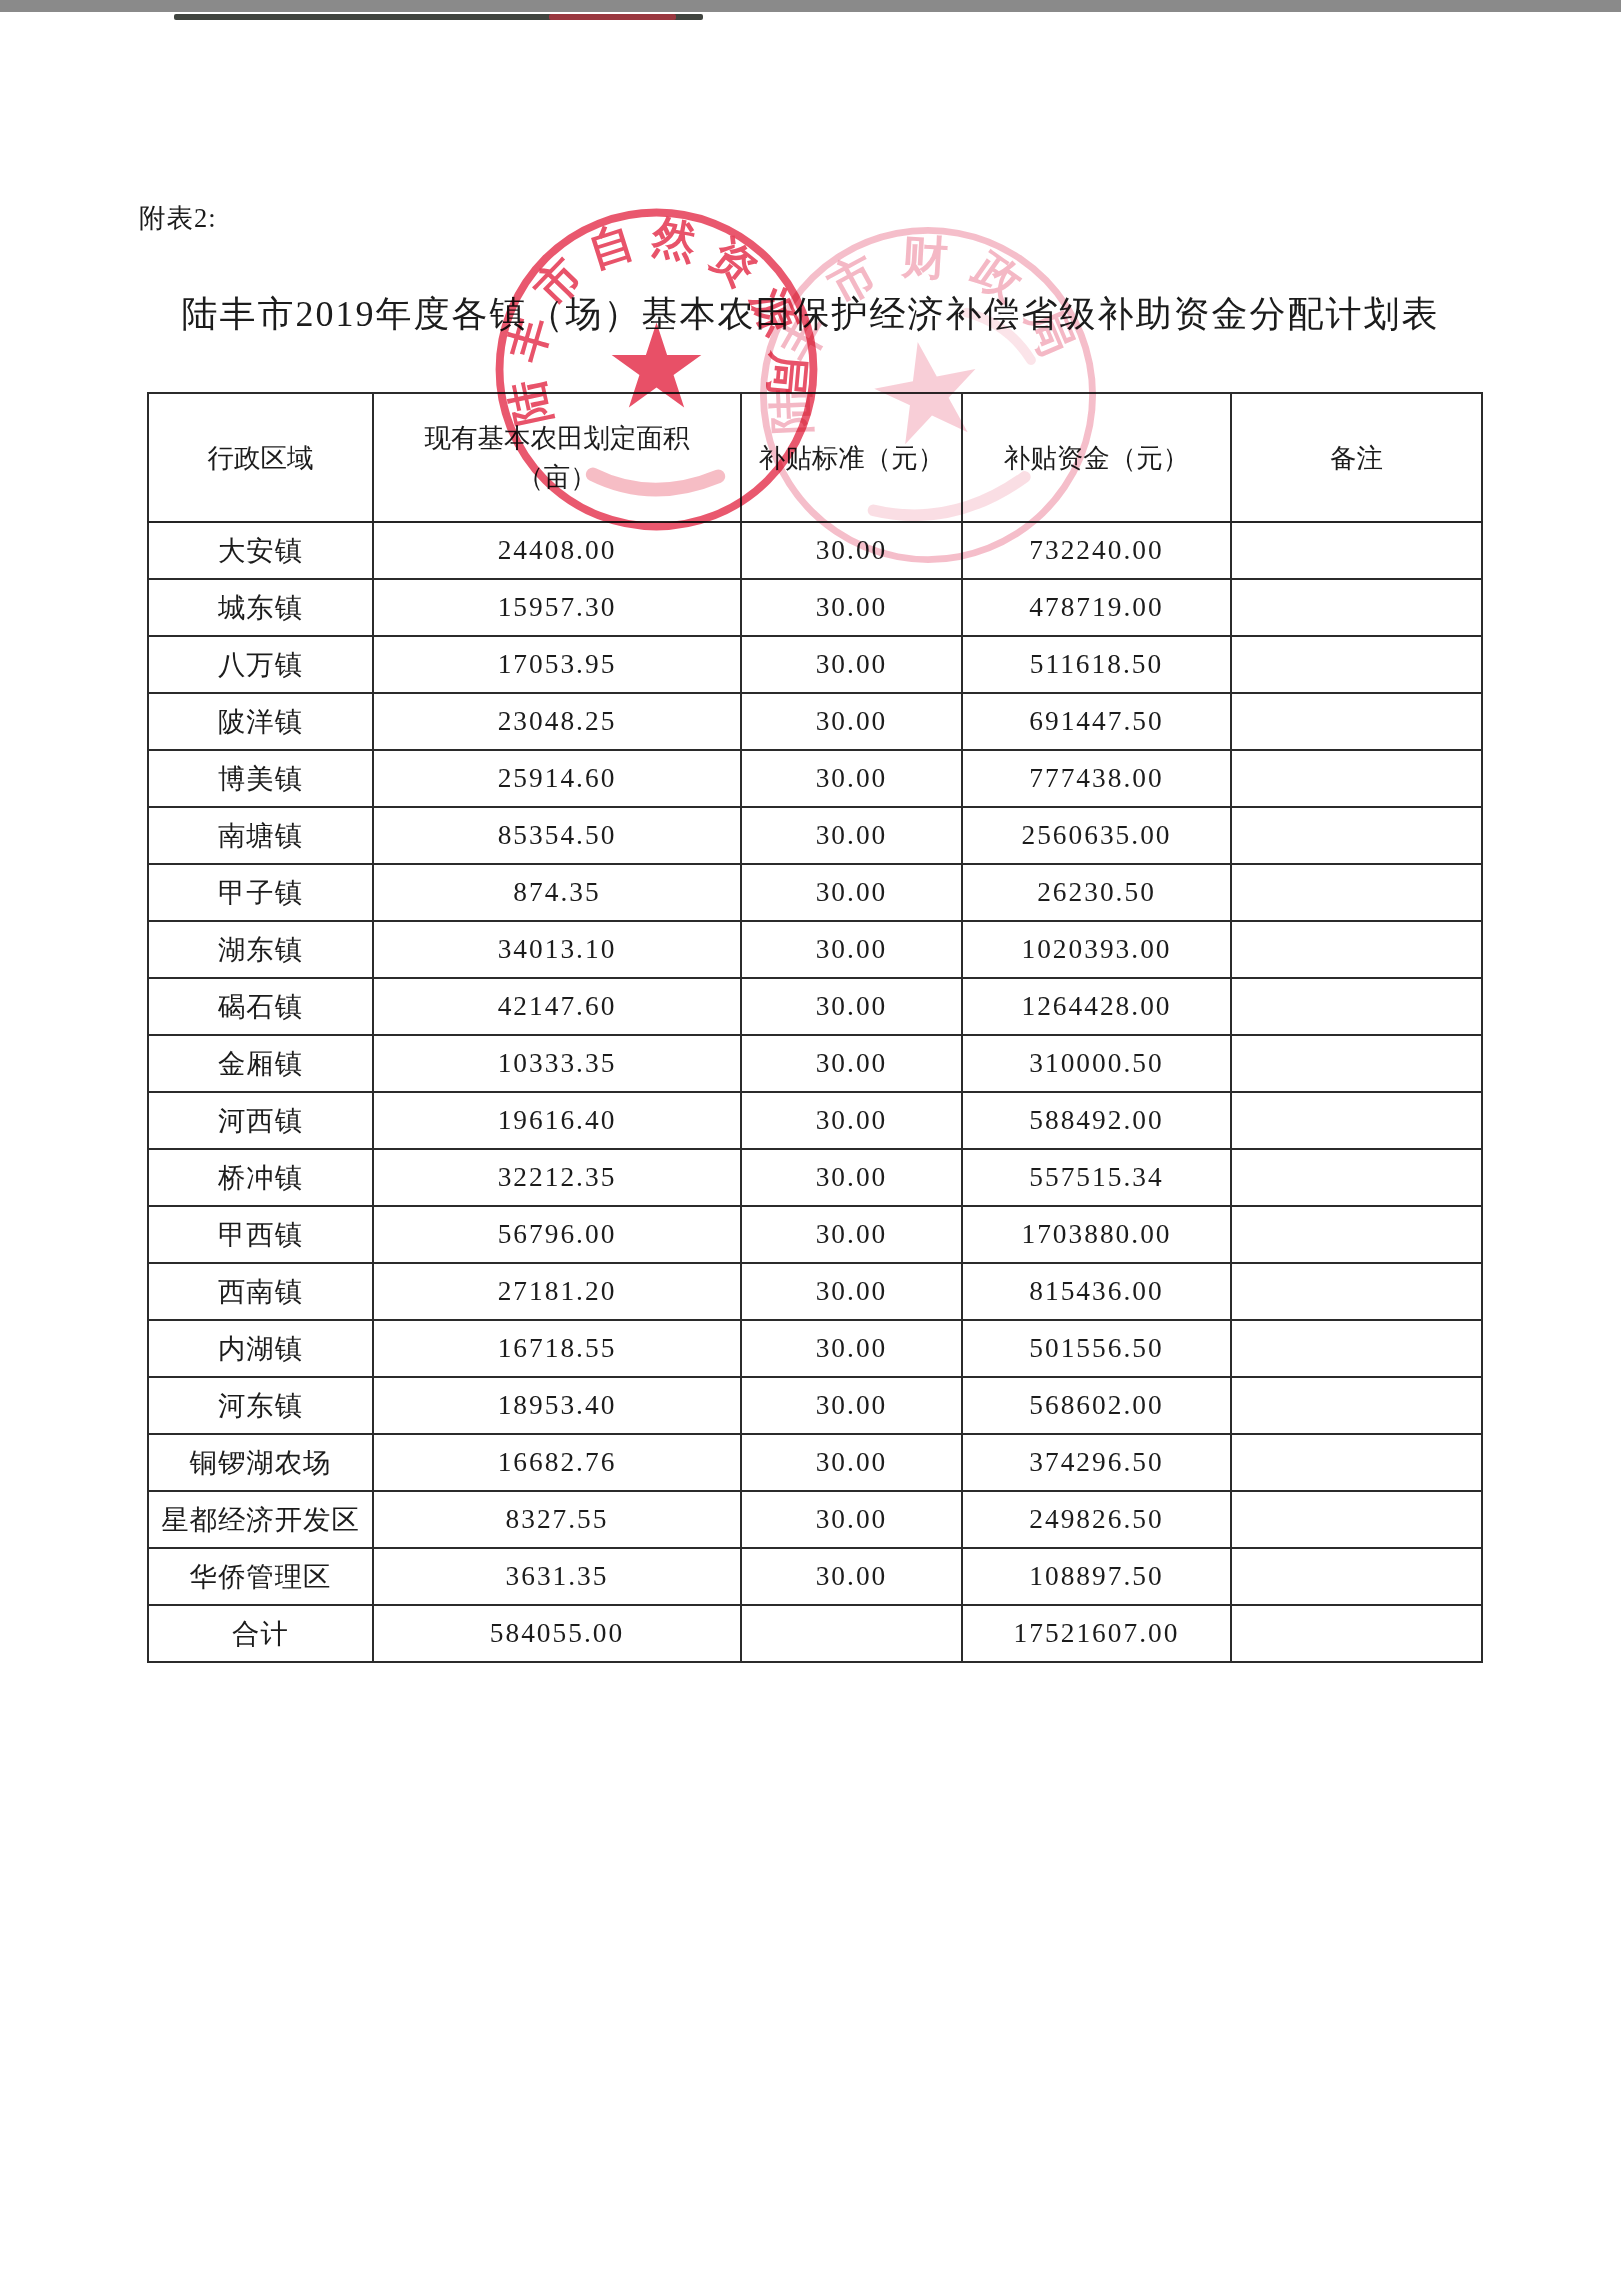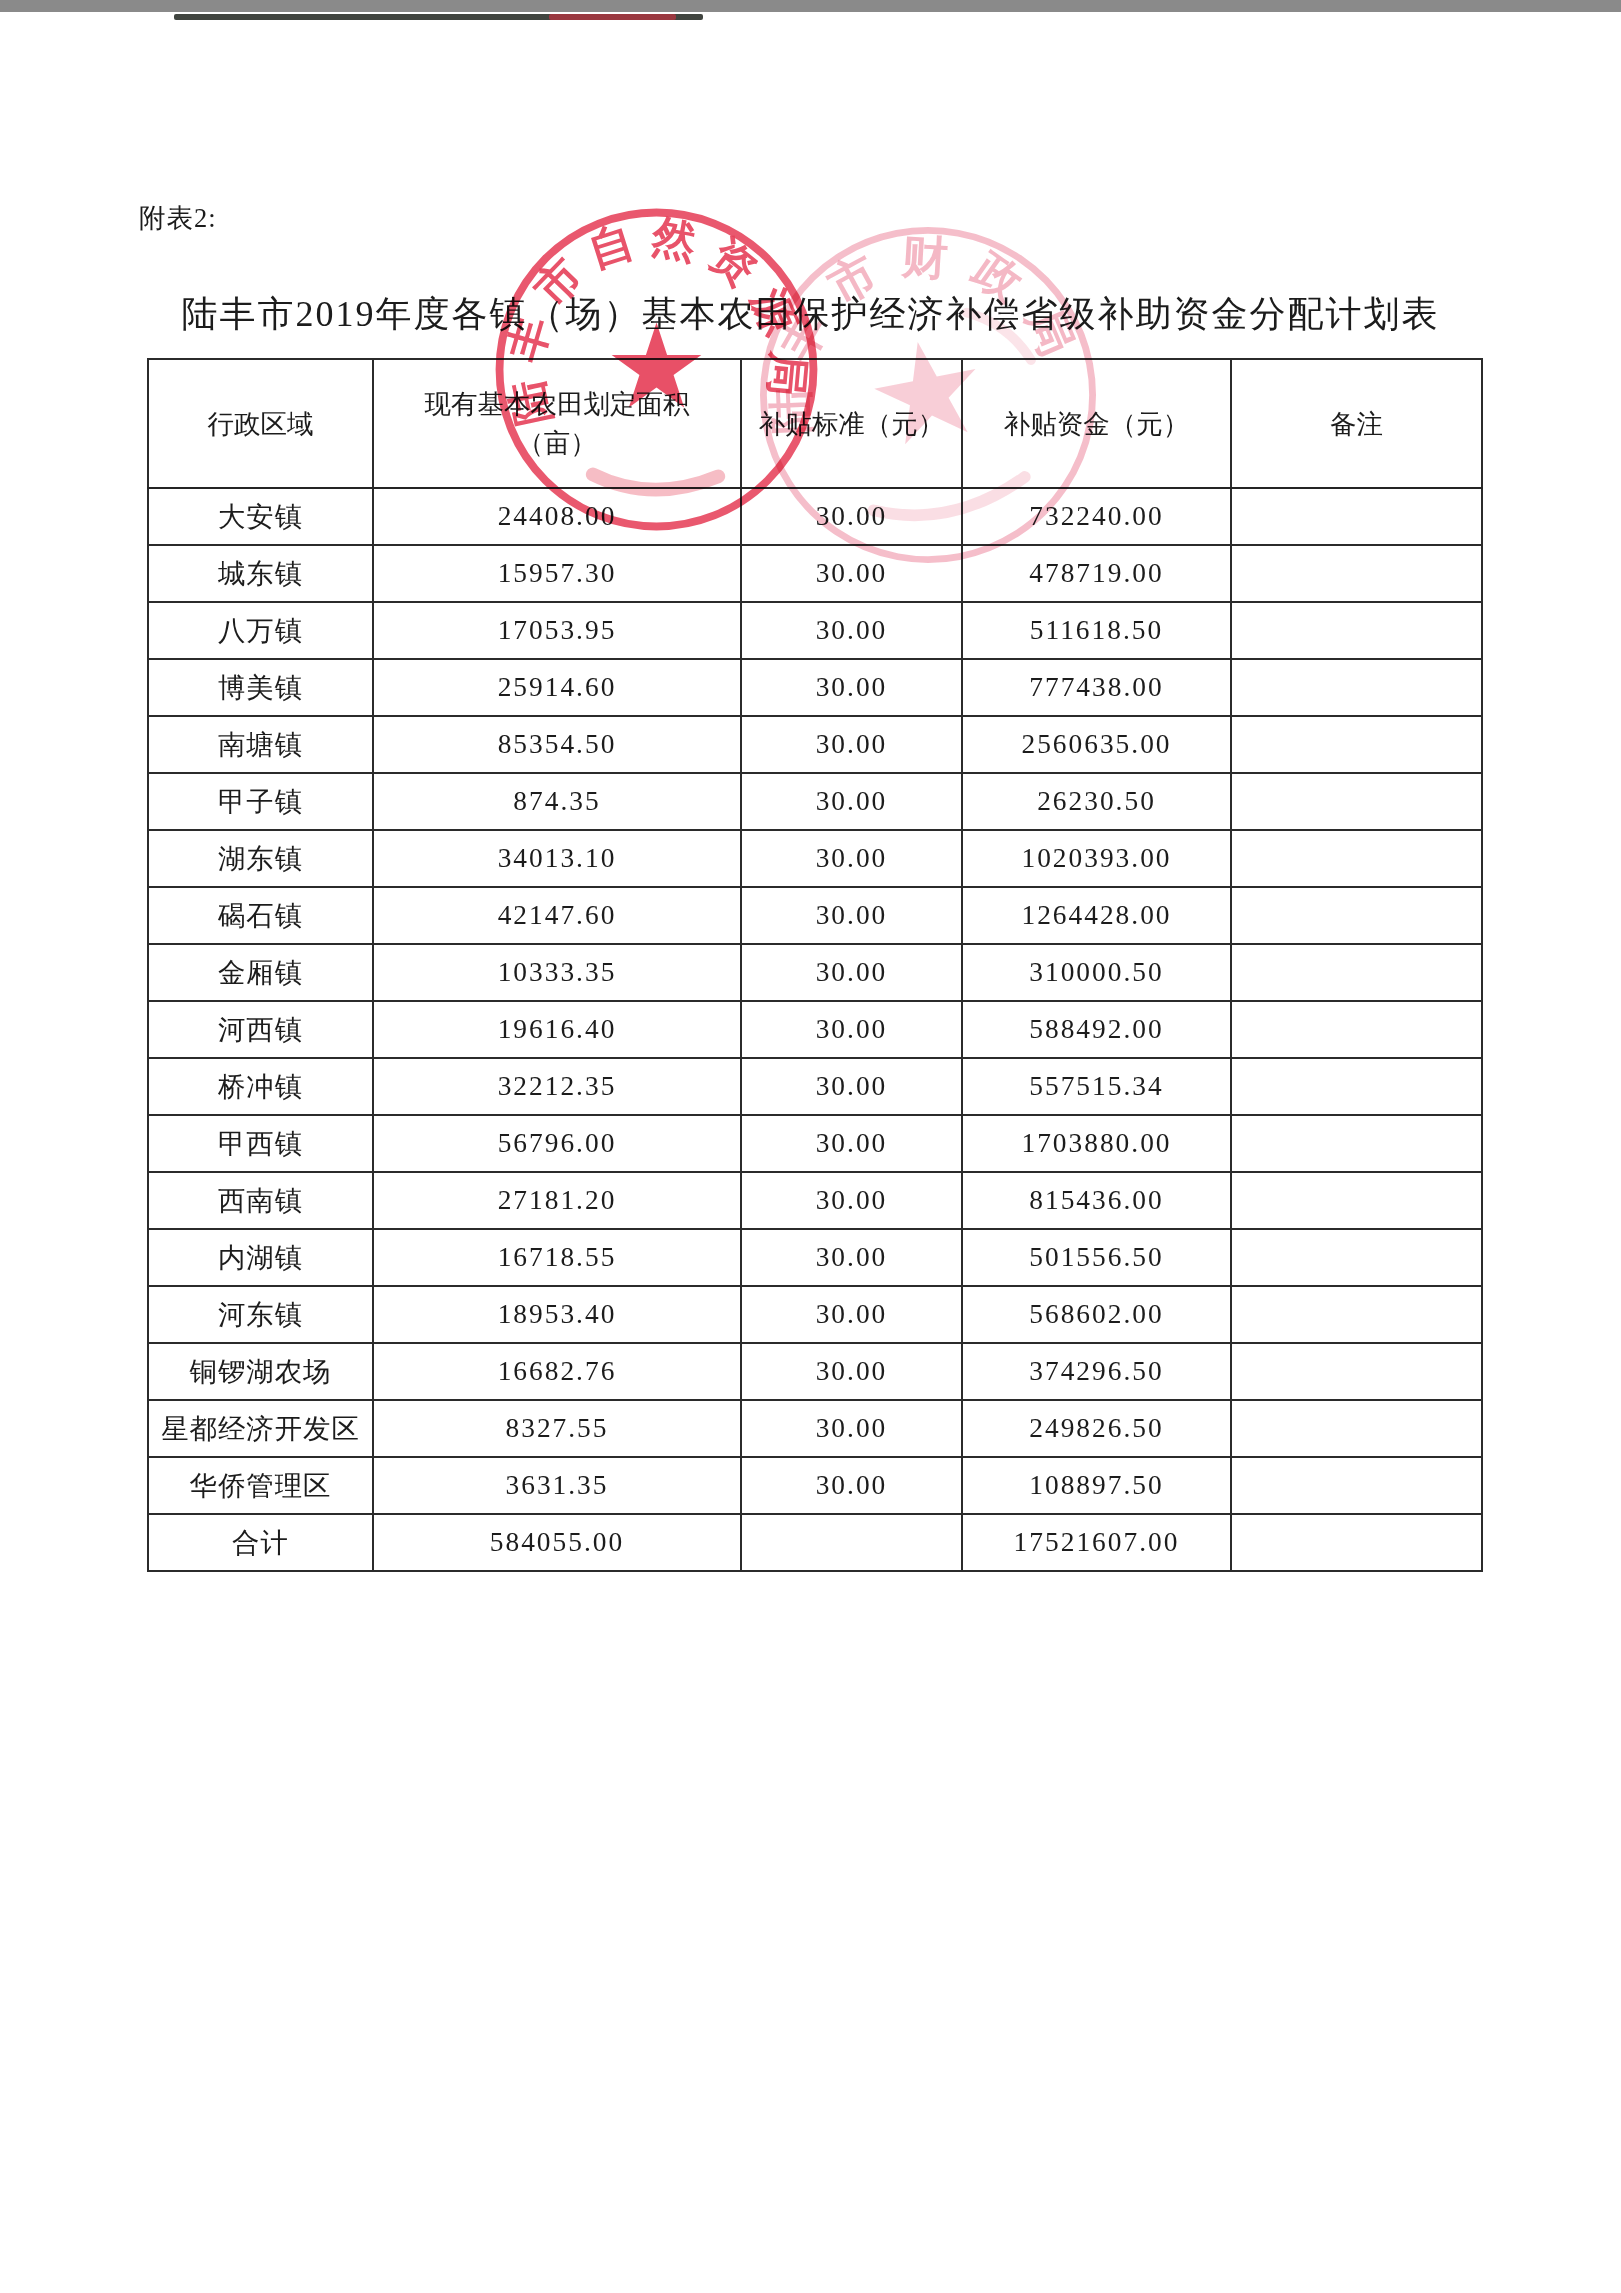--- a/index.html
+++ b/index.html
@@ -20,21 +20,21 @@
   .attach-label{
     position:absolute;left:139px;top:188px;
     font-size:26.5px;letter-spacing:1px;
   }
   .title{
     position:absolute;left:0;top:278px;width:100%;
     margin:0;text-align:center;
     font-size:36px;font-weight:400;letter-spacing:2px;
   }
   table.data-table{
-    position:absolute;left:147px;top:346px;
+    position:absolute;left:147px;top:380px;
     width:1333px;
     border-collapse:collapse;
     table-layout:fixed;
     background:transparent;
   }
   .data-table,.data-table th,.data-table td{border:2px solid #2b2b2b;}
   table.data-table{border:2.9px solid #242424;}
   .data-table thead th{
     height:127px;
     font-size:26.5px;font-weight:400;
@@ -112,20 +112,27 @@
           <td class="c-num">15957.30</td>
           <td class="c-num">30.00</td>
           <td class="c-num">478719.00</td>
           <td class="c-remark"></td>
         </tr>
         <tr>
           <td class="c-region">八万镇</td>
           <td class="c-num">17053.95</td>
           <td class="c-num">30.00</td>
           <td class="c-num">511618.50</td>
+          <td class="c-remark"></td>
+        </tr>
+        <tr>
+          <td class="c-region">陂洋镇</td>
+          <td class="c-num">23048.25</td>
+          <td class="c-num">30.00</td>
+          <td class="c-num">691447.50</td>
           <td class="c-remark"></td>
         </tr>
         <tr>
           <td class="c-region">博美镇</td>
           <td class="c-num">25914.60</td>
           <td class="c-num">30.00</td>
           <td class="c-num">777438.00</td>
           <td class="c-remark"></td>
         </tr>
         <tr>

